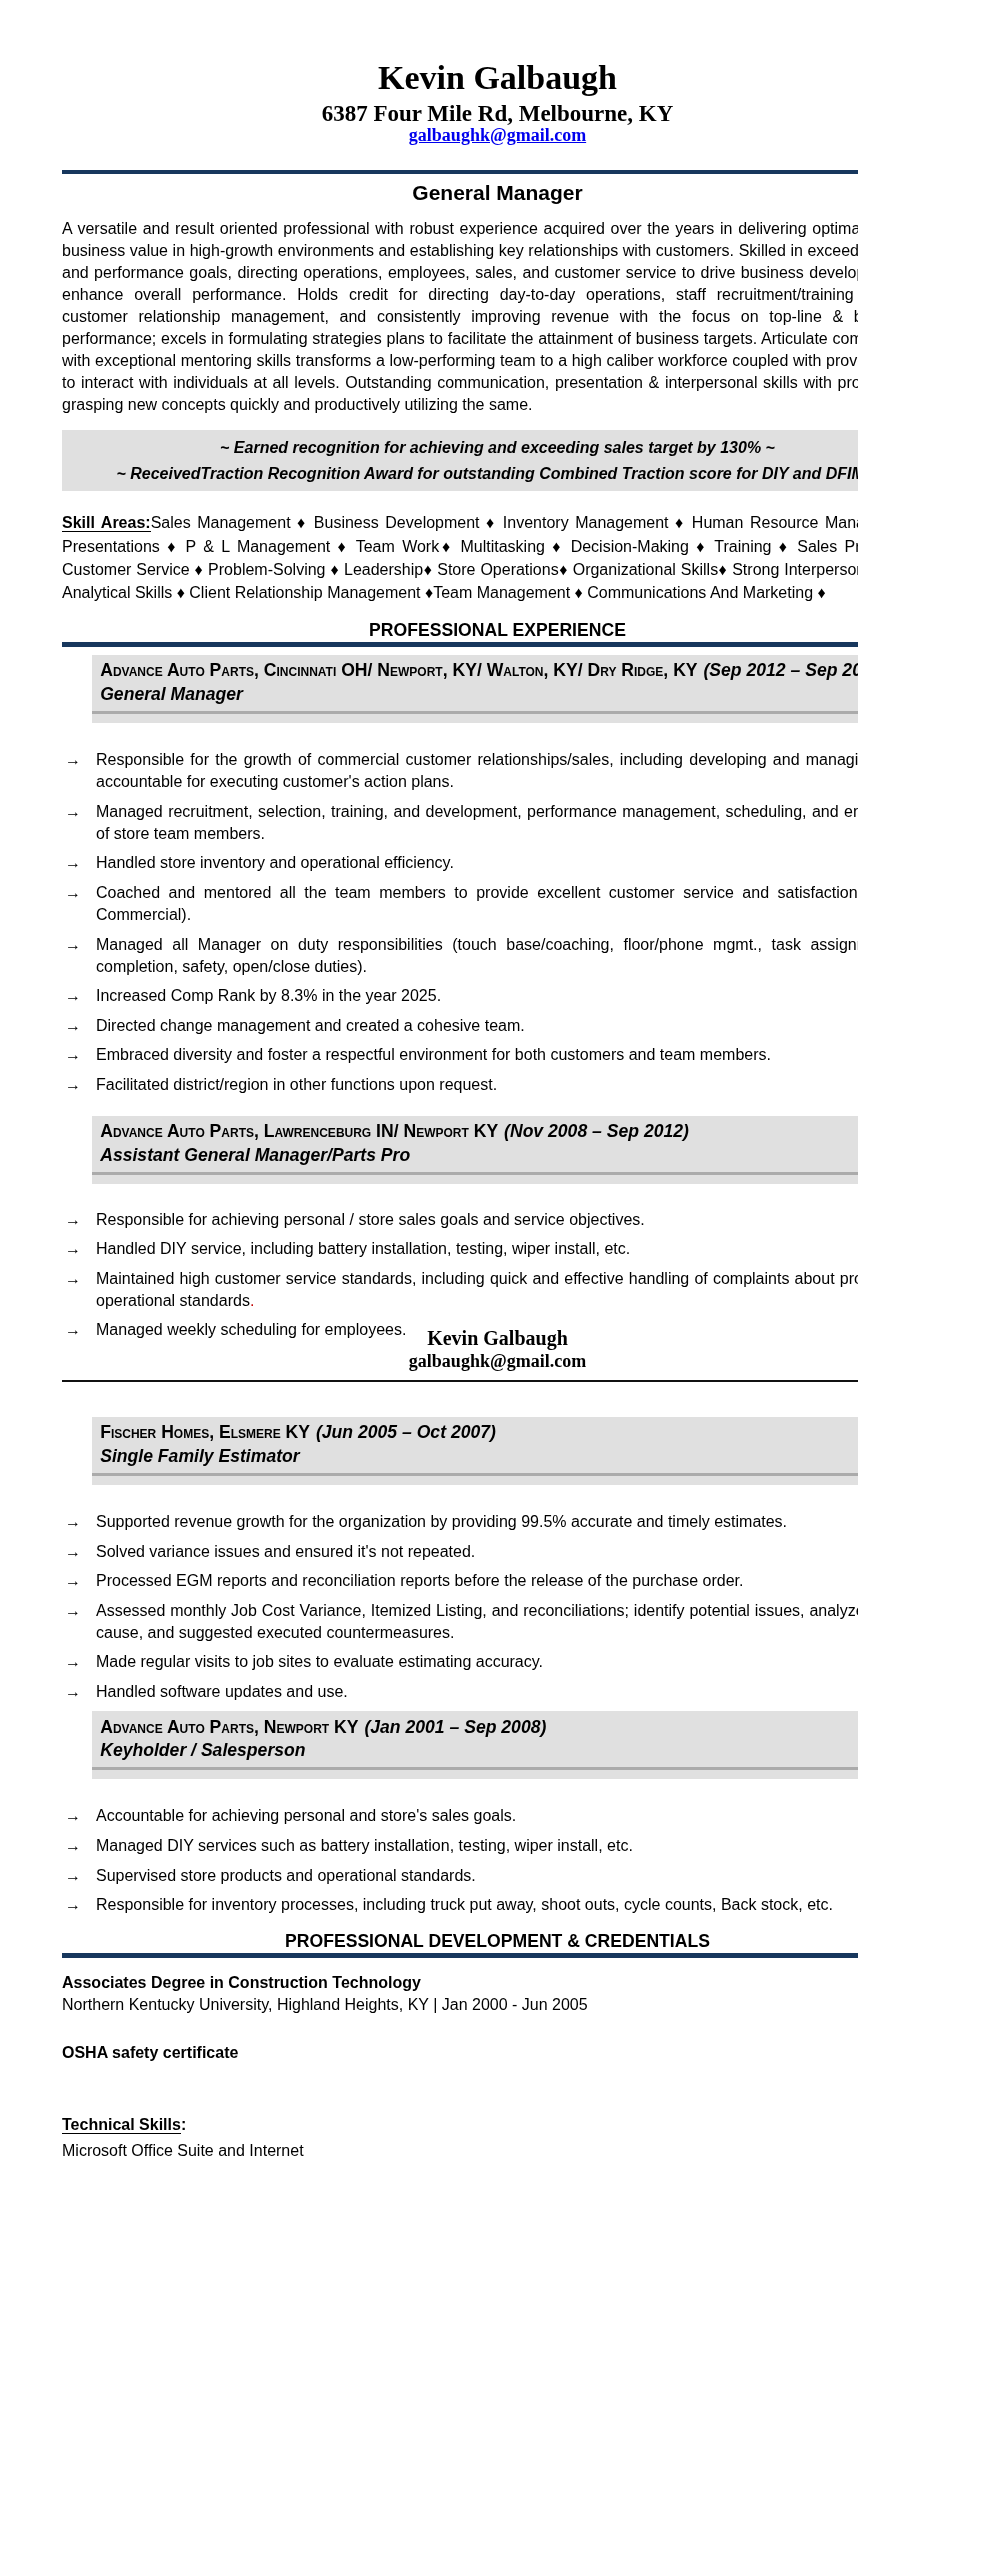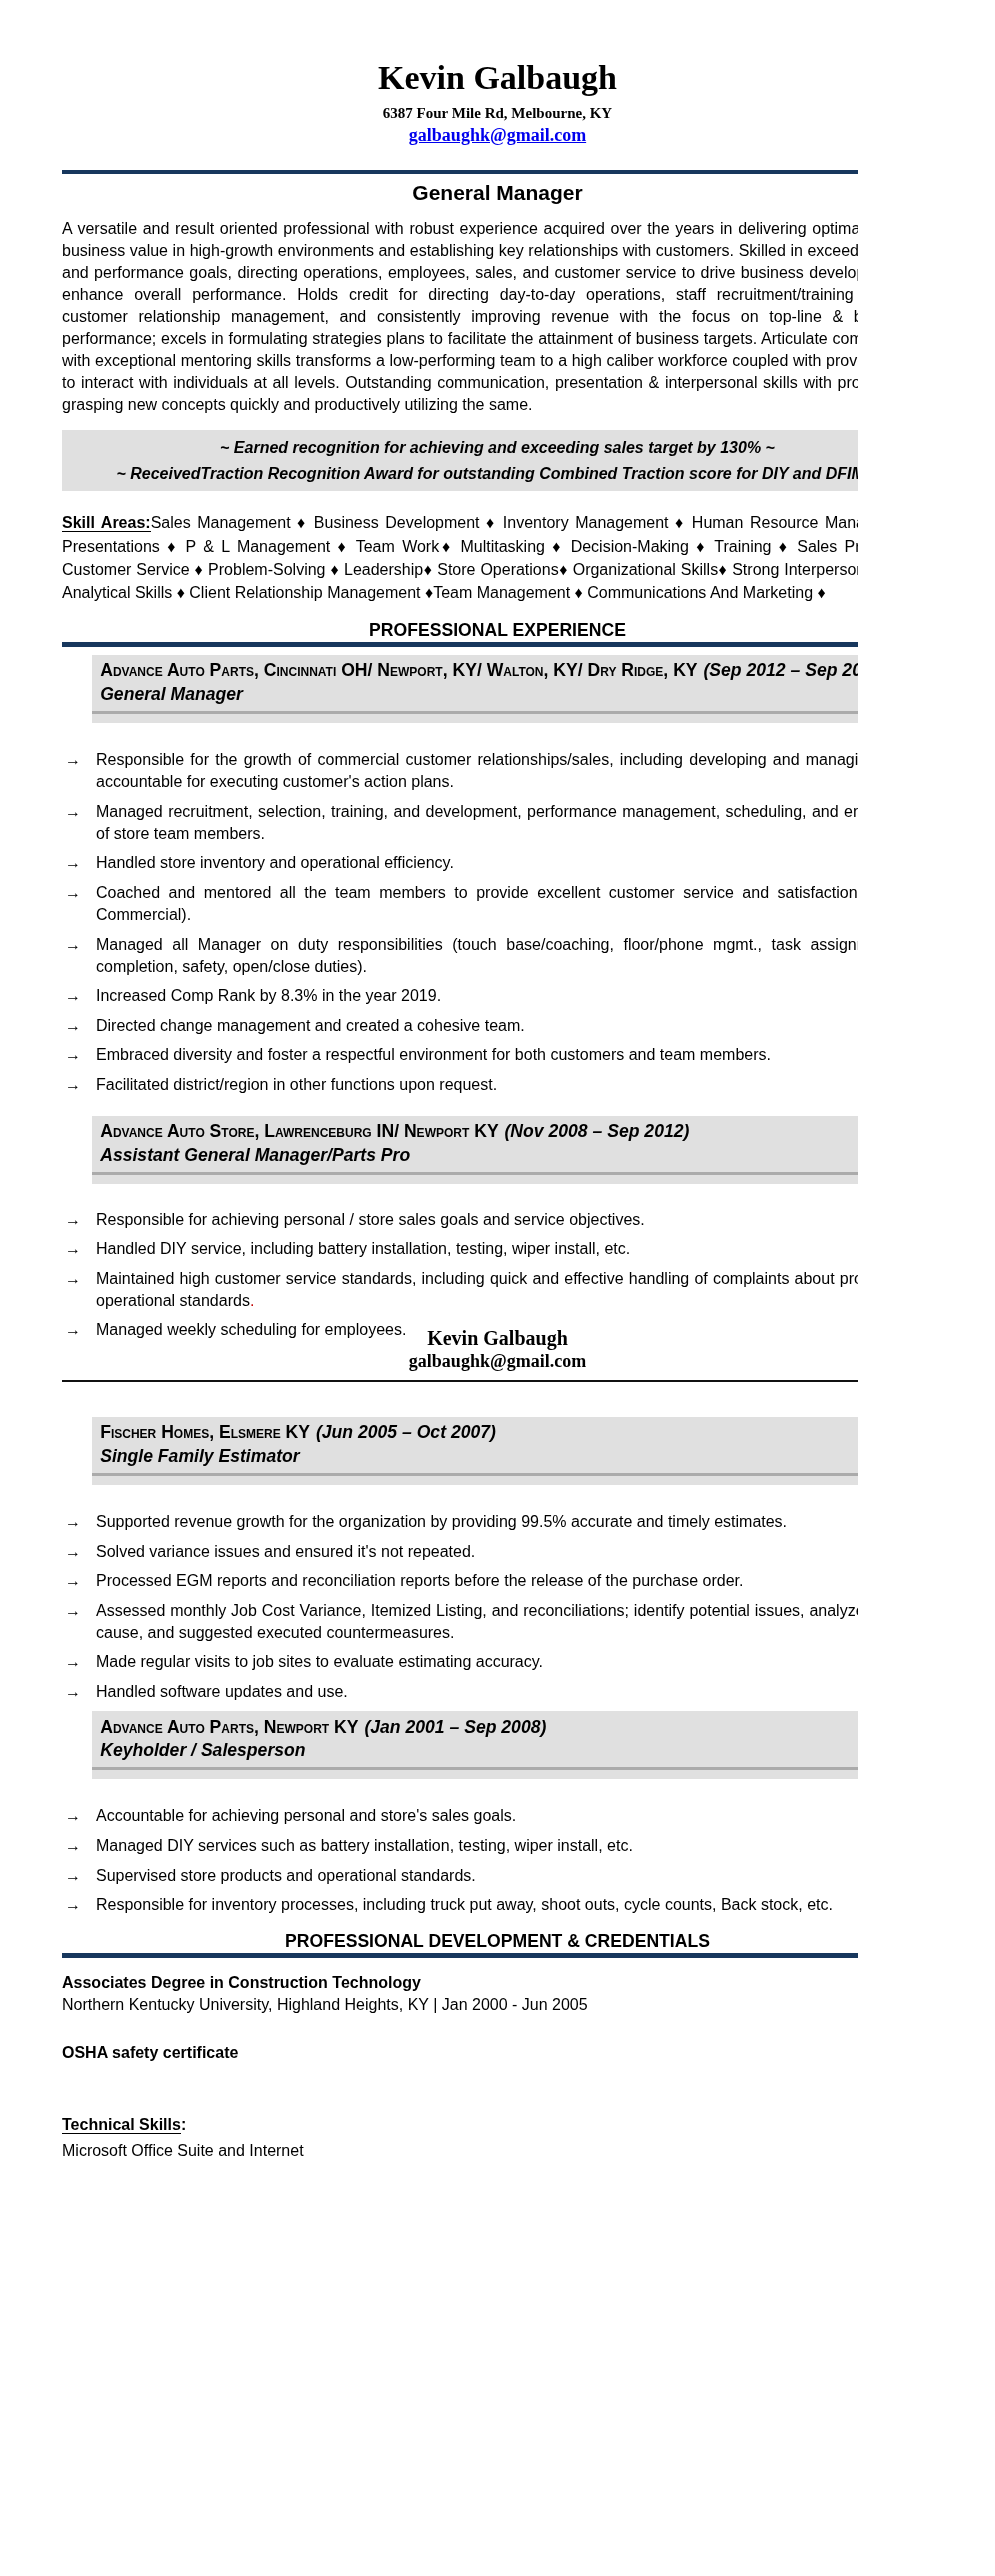--- a/index.html
+++ b/index.html
@@ -6,21 +6,21 @@
   .sheet {
     position:relative; width:858px; height:2576px; background:#ffffff;
     font-family:"Liberation Sans", sans-serif; color:#000; overflow:hidden;
   }
   .page { position:absolute; left:0; width:995px; height:1288px; padding:0 62px; box-sizing:border-box; }
   .page1 { top:0; }
   .page2 { top:1288px; }
 
   
   .name     { font-family:"Liberation Serif", serif; font-weight:700; font-size:34px; line-height:36px; text-align:center; padding-top:60px; }
-  .addr     { font-family:"Liberation Serif", serif; font-weight:700; font-size:15px; line-height:21.7px; text-align:center; margin-top:7px; }
+  .addr     { font-family:"Liberation Serif", serif; font-weight:700; font-size:23px; line-height:21.7px; text-align:center; margin-top:7px; }
   .addr2    { font-family:"Liberation Serif", serif; font-weight:700; font-size:18px; line-height:21.7px; text-align:center; }
   .email-link { color:#0000EE; text-decoration:underline; cursor:pointer; }
 
   .rule-navy { height:4.7px; background:#17375D; margin-top:23.4px; }
   .rule-navy.tight { margin-top:2.3px; }
   .doc-title { font-weight:700; font-size:21px; line-height:23.4px; text-align:center; margin-top:7px; }
 
   .para { font-size:16px; line-height:22px; text-align:justify; margin:0; }
   .summary { margin-top:13px; }
 
@@ -111,38 +111,38 @@
       <li>
           <span class="arr">→</span>
           <span class="txt">Coached and mentored all the team members to provide excellent customer service and satisfaction (DIY and Commercial).</span>
         </li>
       <li>
           <span class="arr">→</span>
           <span class="txt">Managed all Manager on duty responsibilities (touch base/coaching, floor/phone mgmt., task assignment, and completion, safety, open/close duties).</span>
         </li>
       <li>
           <span class="arr">→</span>
-          <span class="txt">Increased Comp Rank by 8.3% in the year 2019.</span>
+          <span class="txt">Increased Comp Rank by 8.3% in the year 2025.</span>
         </li>
       <li>
           <span class="arr">→</span>
           <span class="txt">Directed change management and created a cohesive team.</span>
         </li>
       <li>
           <span class="arr">→</span>
           <span class="txt">Embraced diversity and foster a respectful environment for both customers and team members.</span>
         </li>
       <li>
           <span class="arr">→</span>
           <span class="txt">Facilitated district/region in other functions upon request.</span>
         </li>
     </ul>
 
     <div class="job-block gap-job">
-      <div class="job-company"><span>Advance Auto Store, Lawrenceburg IN/ Newport KY</span><span class="job-dates">(Nov 2008 – Sep 2012)</span></div>
+      <div class="job-company"><span>Advance Auto Parts, Lawrenceburg IN/ Newport KY</span><span class="job-dates">(Nov 2008 – Sep 2012)</span></div>
       <div class="job-title">Assistant General Manager/Parts Pro</div>
       <div class="job-sep"></div>
     </div>
     <ul class="bullets after-job2">
       <li>
           <span class="arr">→</span>
           <span class="txt">Responsible for achieving personal / store sales goals and service objectives.</span>
         </li>
       <li>
           <span class="arr">→</span>

